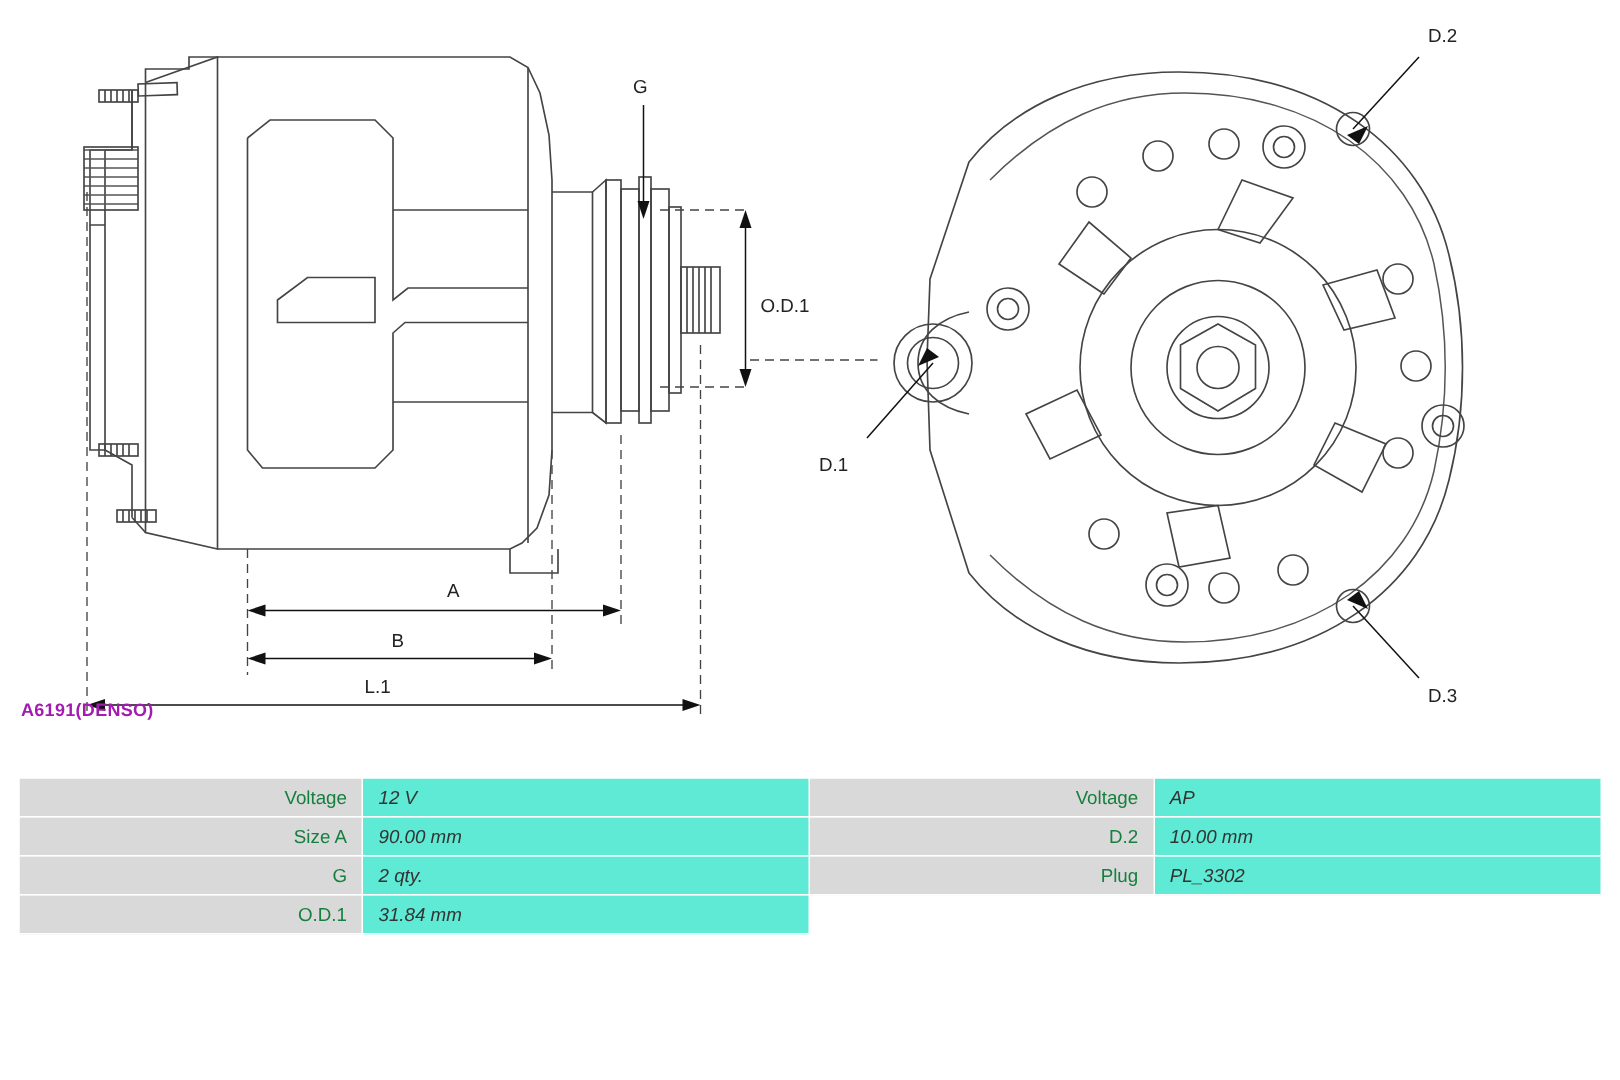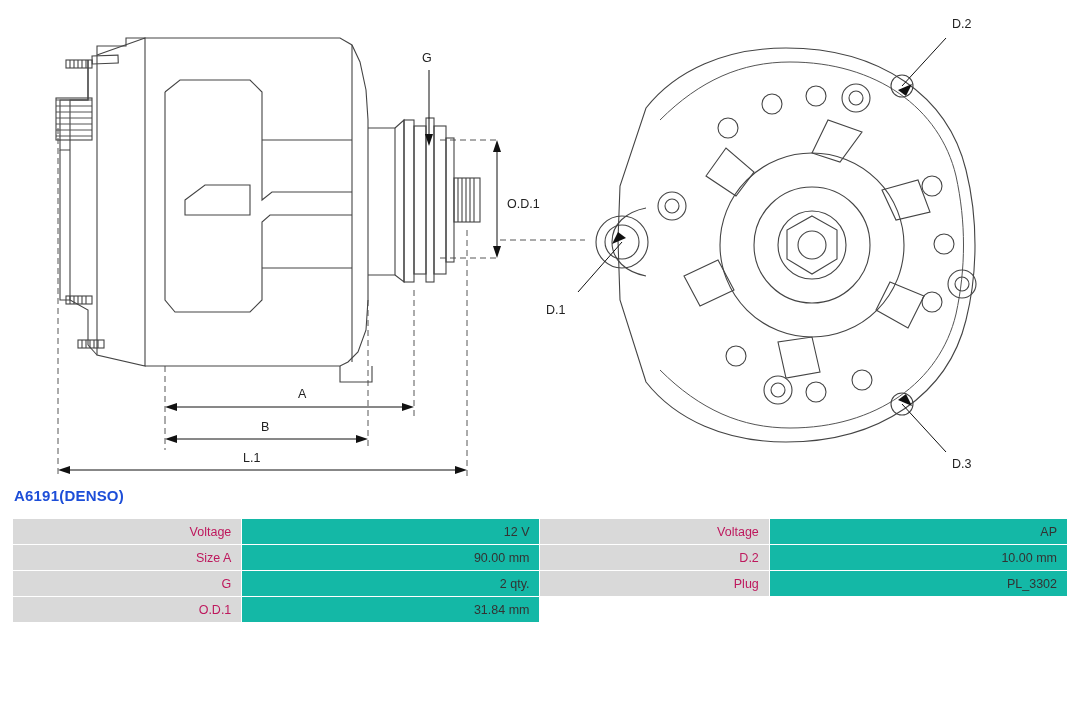--- a/index.html
+++ b/index.html
@@ -9,47 +9,47 @@
     font-family:"Liberation Sans", sans-serif;
     color:#333;
     position:relative;
     overflow:hidden;
   }
   .drawing{
     position:absolute;left:0;top:0;width:1080px;height:490px;
   }
   .drawing svg{display:block;}
   .title{
-    position:absolute;left:14px;top:487px;
-    font-size:15px;font-weight:bold;color:#1d4ed8;
+    position:absolute;left:14px;top:466px;
+    font-size:12px;font-weight:bold;color:#a21caf;
     letter-spacing:0.2px;
   }
   table.specs{
     position:absolute;left:12px;top:518px;
     width:1056px;
     border-collapse:collapse;
     font-size:12.5px;
   }
   table.specs td{
     height:25px;
     padding:0 10px;
     border:1px solid #ffffff;
     white-space:nowrap;
   }
   td.label{
     background:#d9d9d9;
     text-align:right;
-    color:#be185d;
+    color:#15803d;
     width:218px;
   }
   td.value{
-    background:#14b8a6;
-    text-align:right;
+    background:#5eead4;
     color:#333;
     width:290px;
+    font-style:italic;
   }
   td.blank{
     background:#ffffff;
     border:1px solid #ffffff;
   }
   svg text{font-family:"Liberation Sans", sans-serif;font-size:12.5px;fill:#222;}
   svg .dim{stroke:#111;stroke-width:1;fill:none;}
   svg .thin{stroke:#555;stroke-width:1;fill:none;}
   svg .body{stroke:#444;stroke-width:1.1;fill:none;}
   svg .dash{stroke:#444;stroke-width:0.9;fill:none;stroke-dasharray:6 4;}

